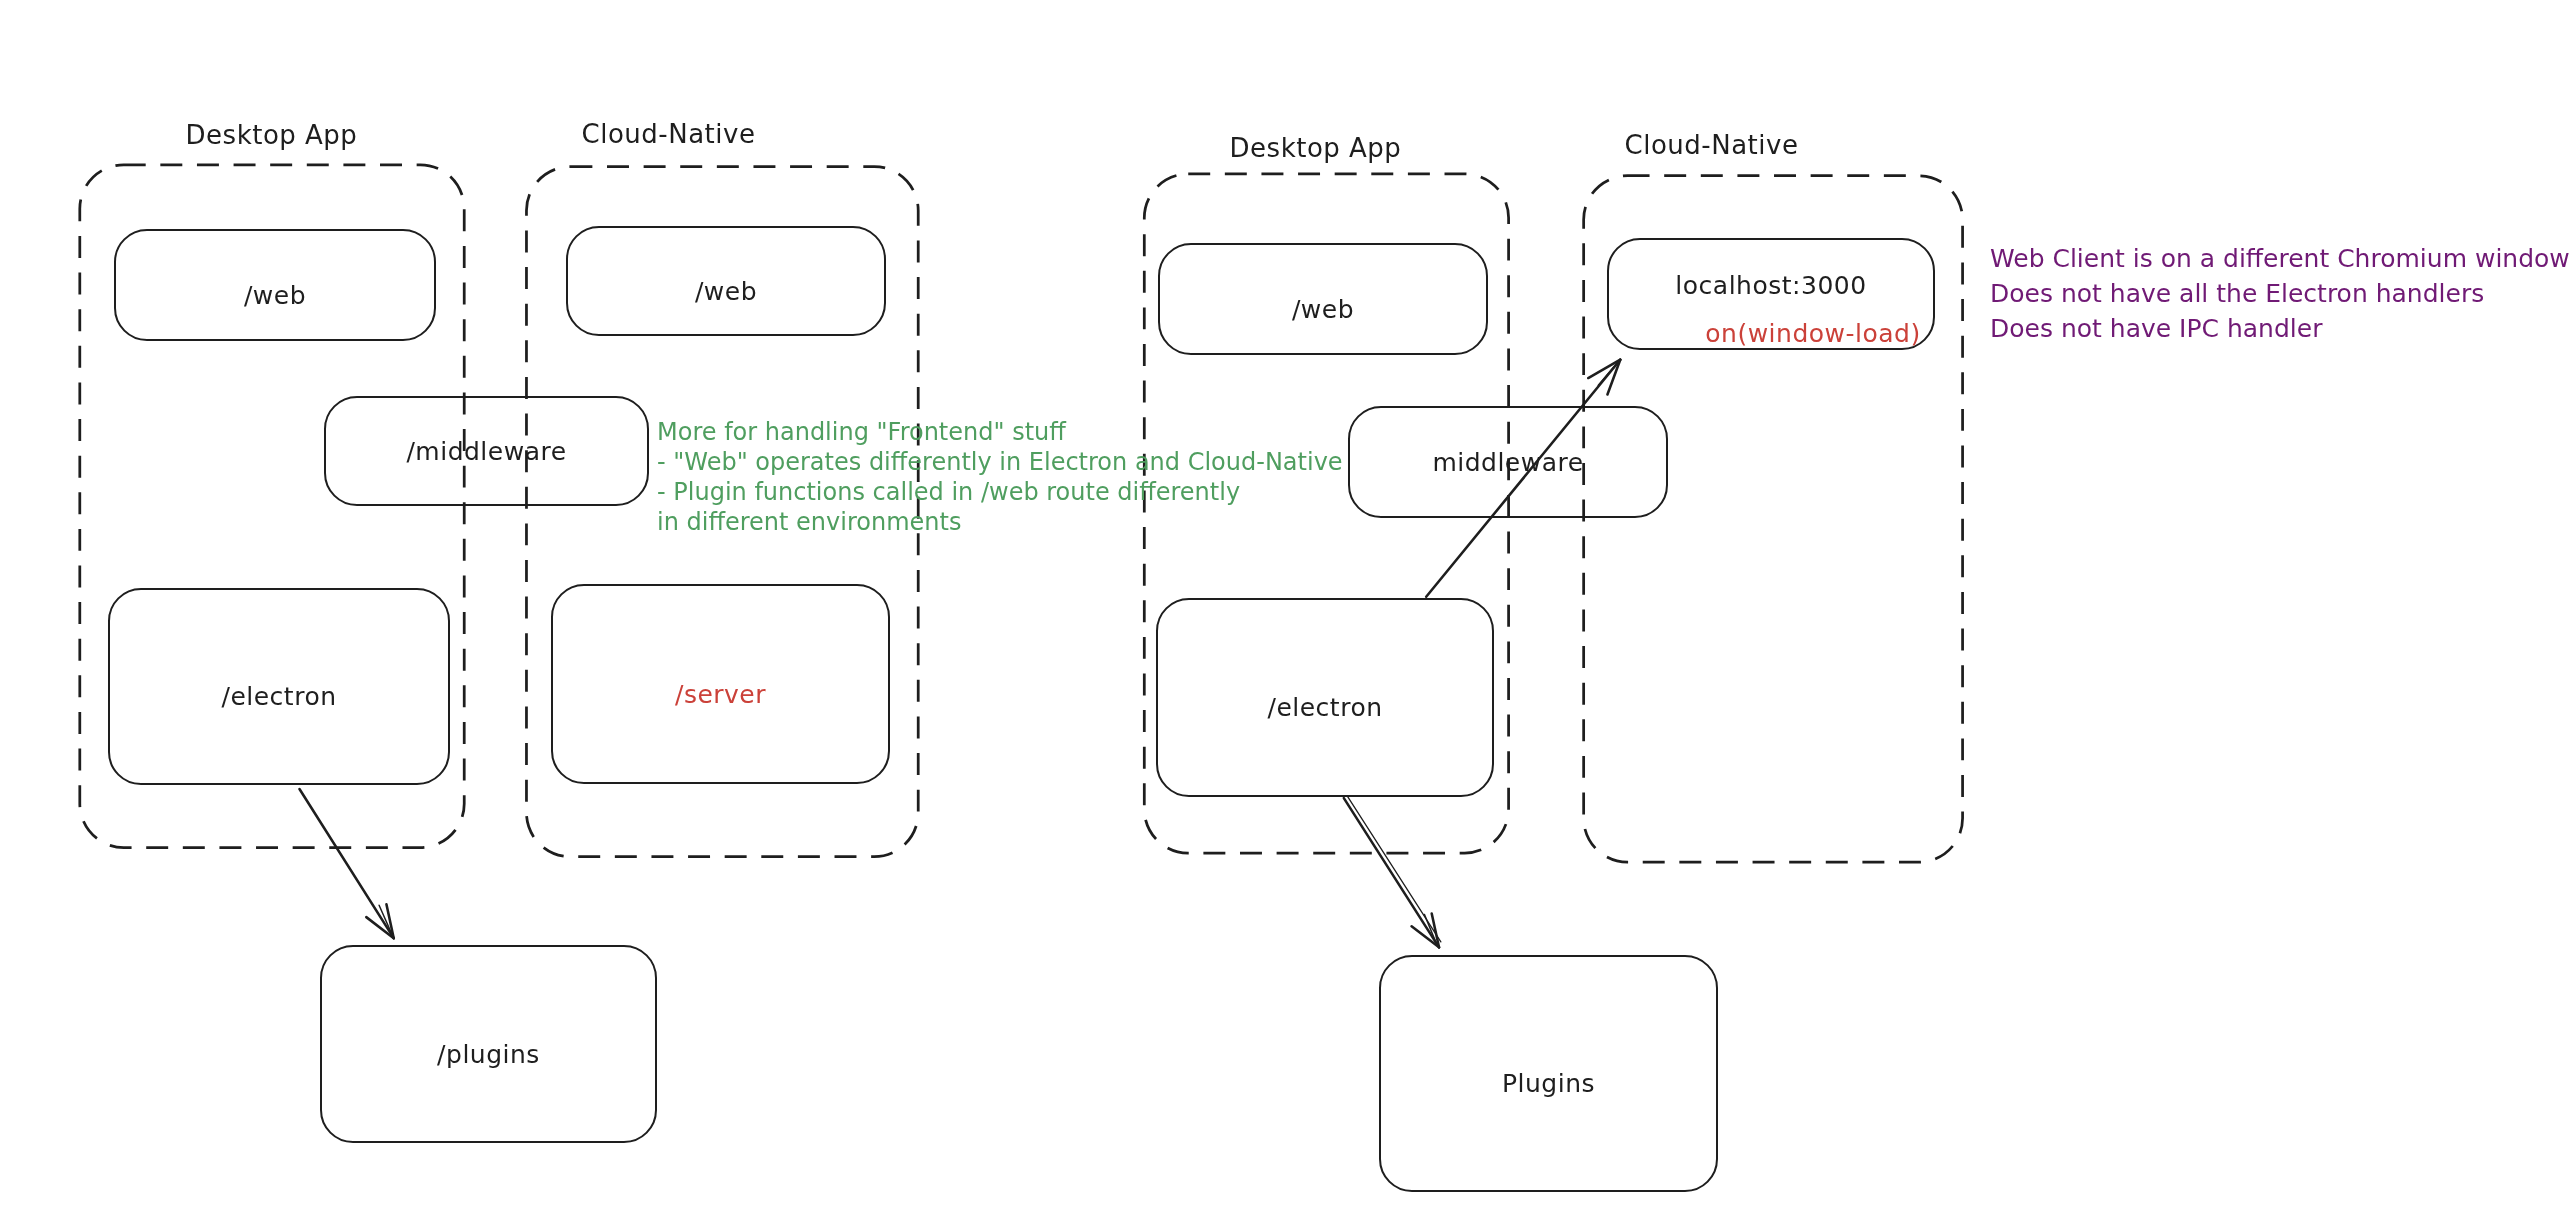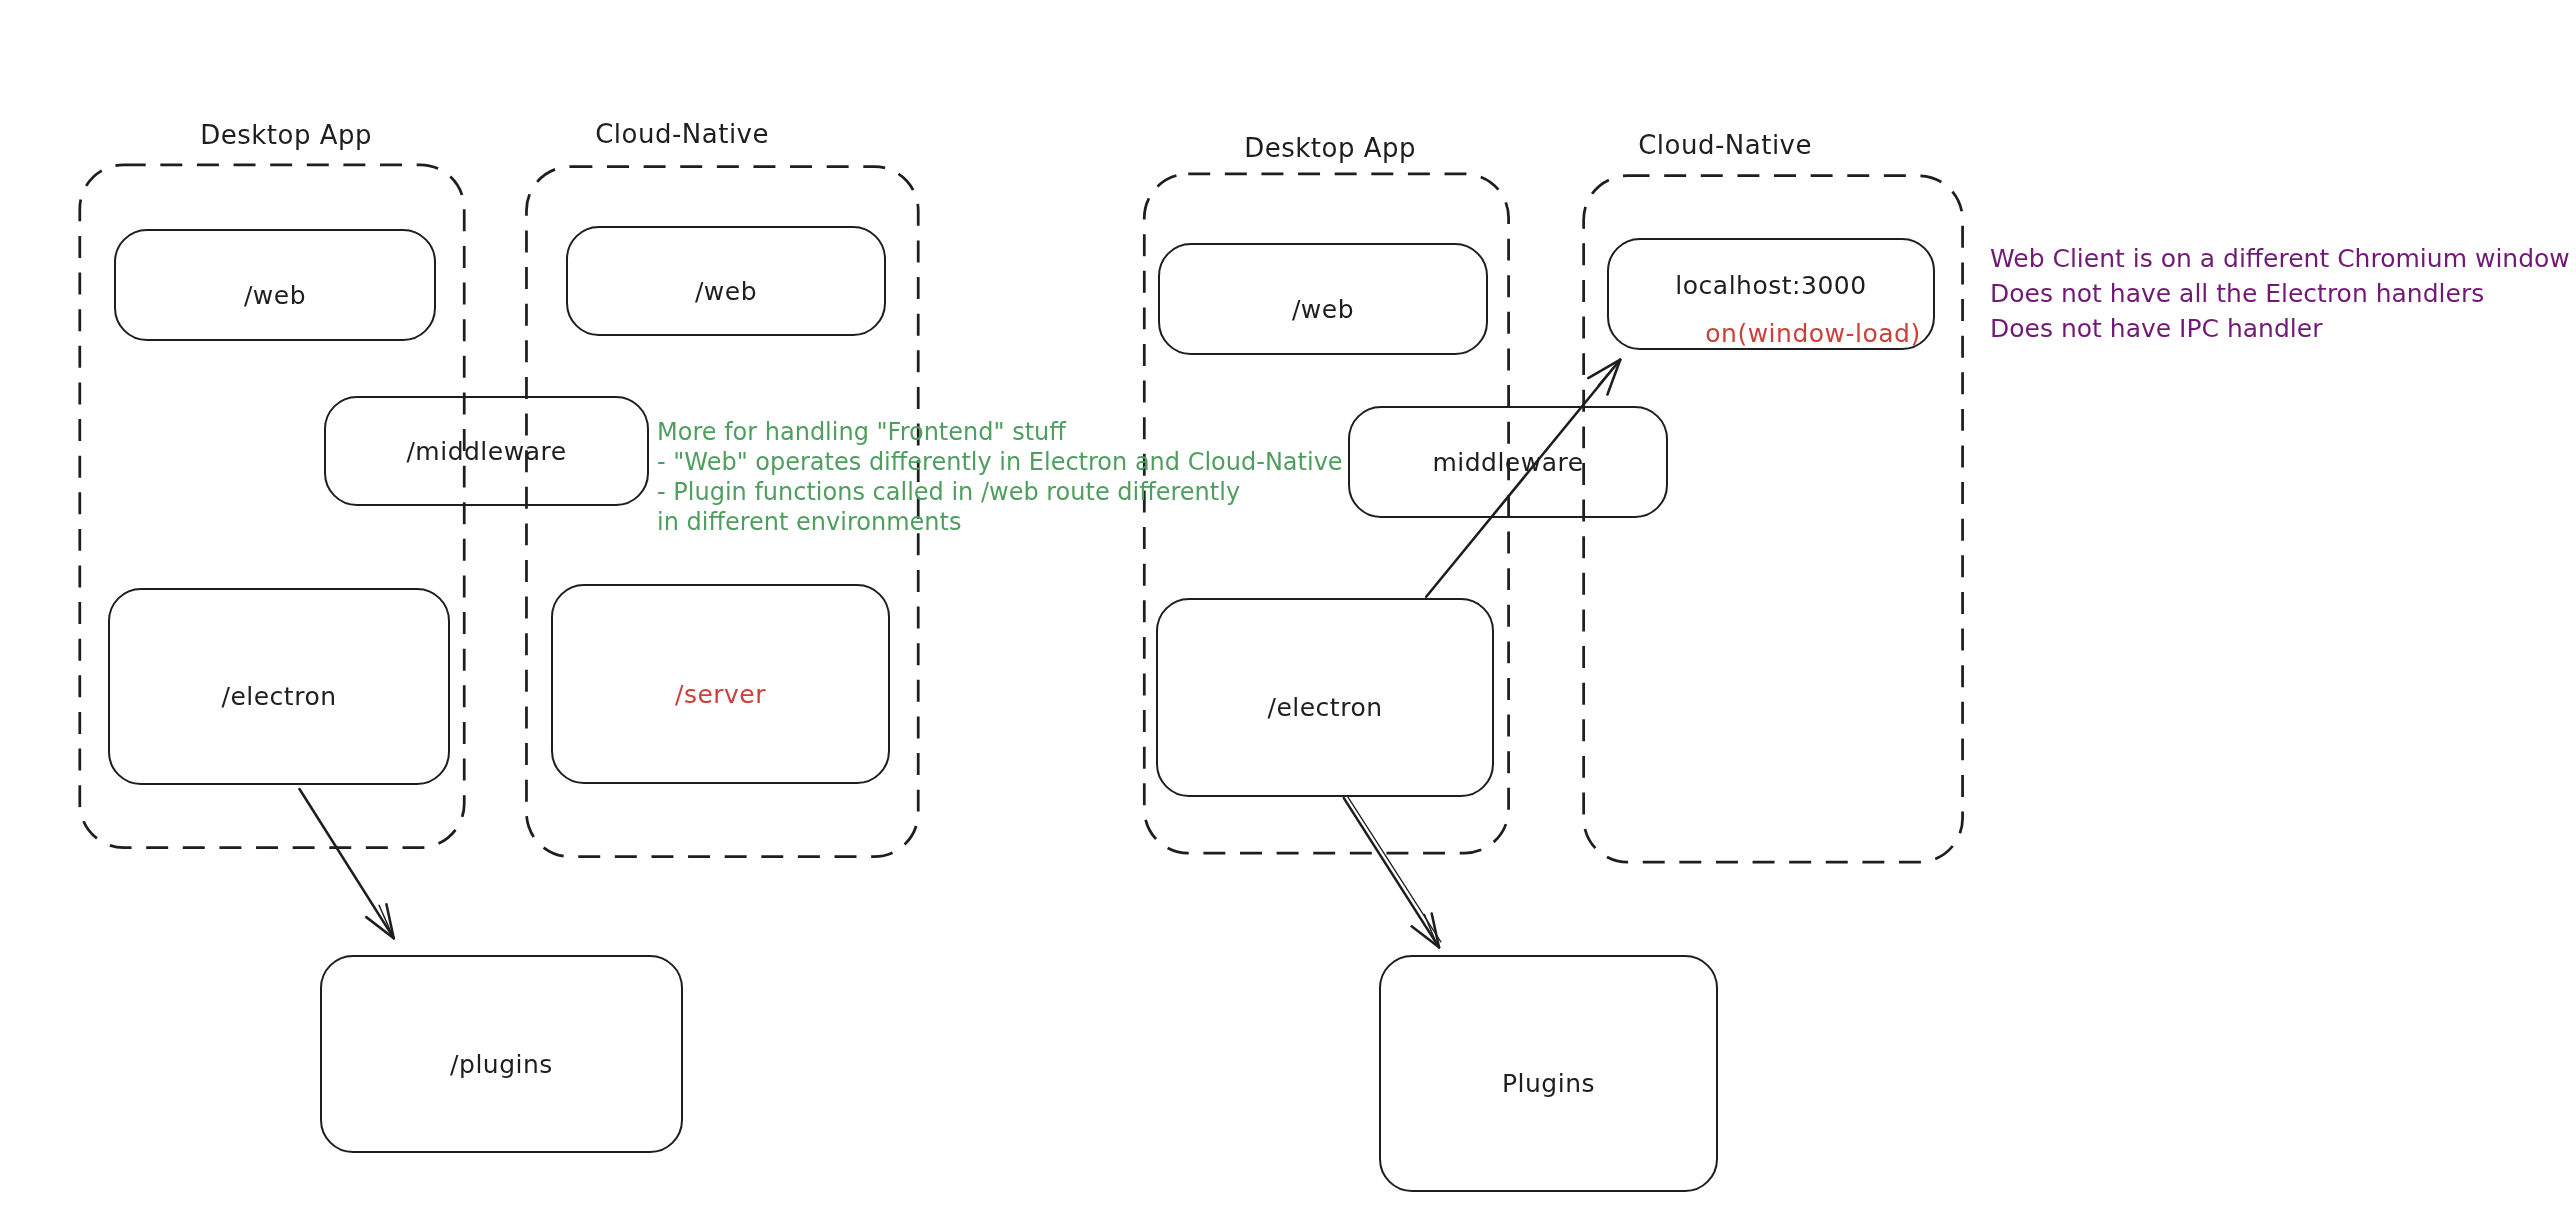--- a/index.html
+++ b/index.html
@@ -26,21 +26,21 @@
     z-index:3;
     font-size:25px;
     letter-spacing:0.5px;
   }
   .node.top-label{padding-top:20px;justify-content:center;}
   .node.center-label{justify-content:center;padding-top:0;}
   .node .lbl{white-space:nowrap;}
   .zone-title{
     position:absolute;
     width:201px;
-    text-align:right;
+    text-align:center;
     font-size:26px;
     letter-spacing:0.5px;
     z-index:2;
     white-space:nowrap;
   }
   .note{position:absolute;z-index:2;}
   .note .line{white-space:nowrap;}
   .note-green{font-size:24px;line-height:30px;color:#4f9e5f;}
   .note-red{font-size:25px;line-height:35px;color:#701a75;}
   .red-text{color:#cb4139;}
@@ -76,21 +76,21 @@
   </div>
 
   <div class="node top-label" style="left:108px;top:588px;width:342px;height:197px;">
     <span class="lbl">/electron</span>
   </div>
 
   <div class="node top-label" style="left:551px;top:584px;width:339px;height:200px;">
     <span class="lbl red-text">/server</span>
   </div>
 
-  <div class="node top-label" style="left:320px;top:945px;width:363px;height:198px;margin-top:10px;">
+  <div class="node top-label" style="left:320px;top:945px;width:337px;height:198px;">
     <span class="lbl">/plugins</span>
   </div>
 
   <div class="note note-green" style="left:657px;top:417px;">
     <div class="line">More for handling "Frontend" stuff</div>
     <div class="line">- "Web" operates differently in Electron and Cloud-Native</div>
     <div class="line">- Plugin functions called in /web route differently</div>
     <div class="line">in different environments</div>
   </div>
 

